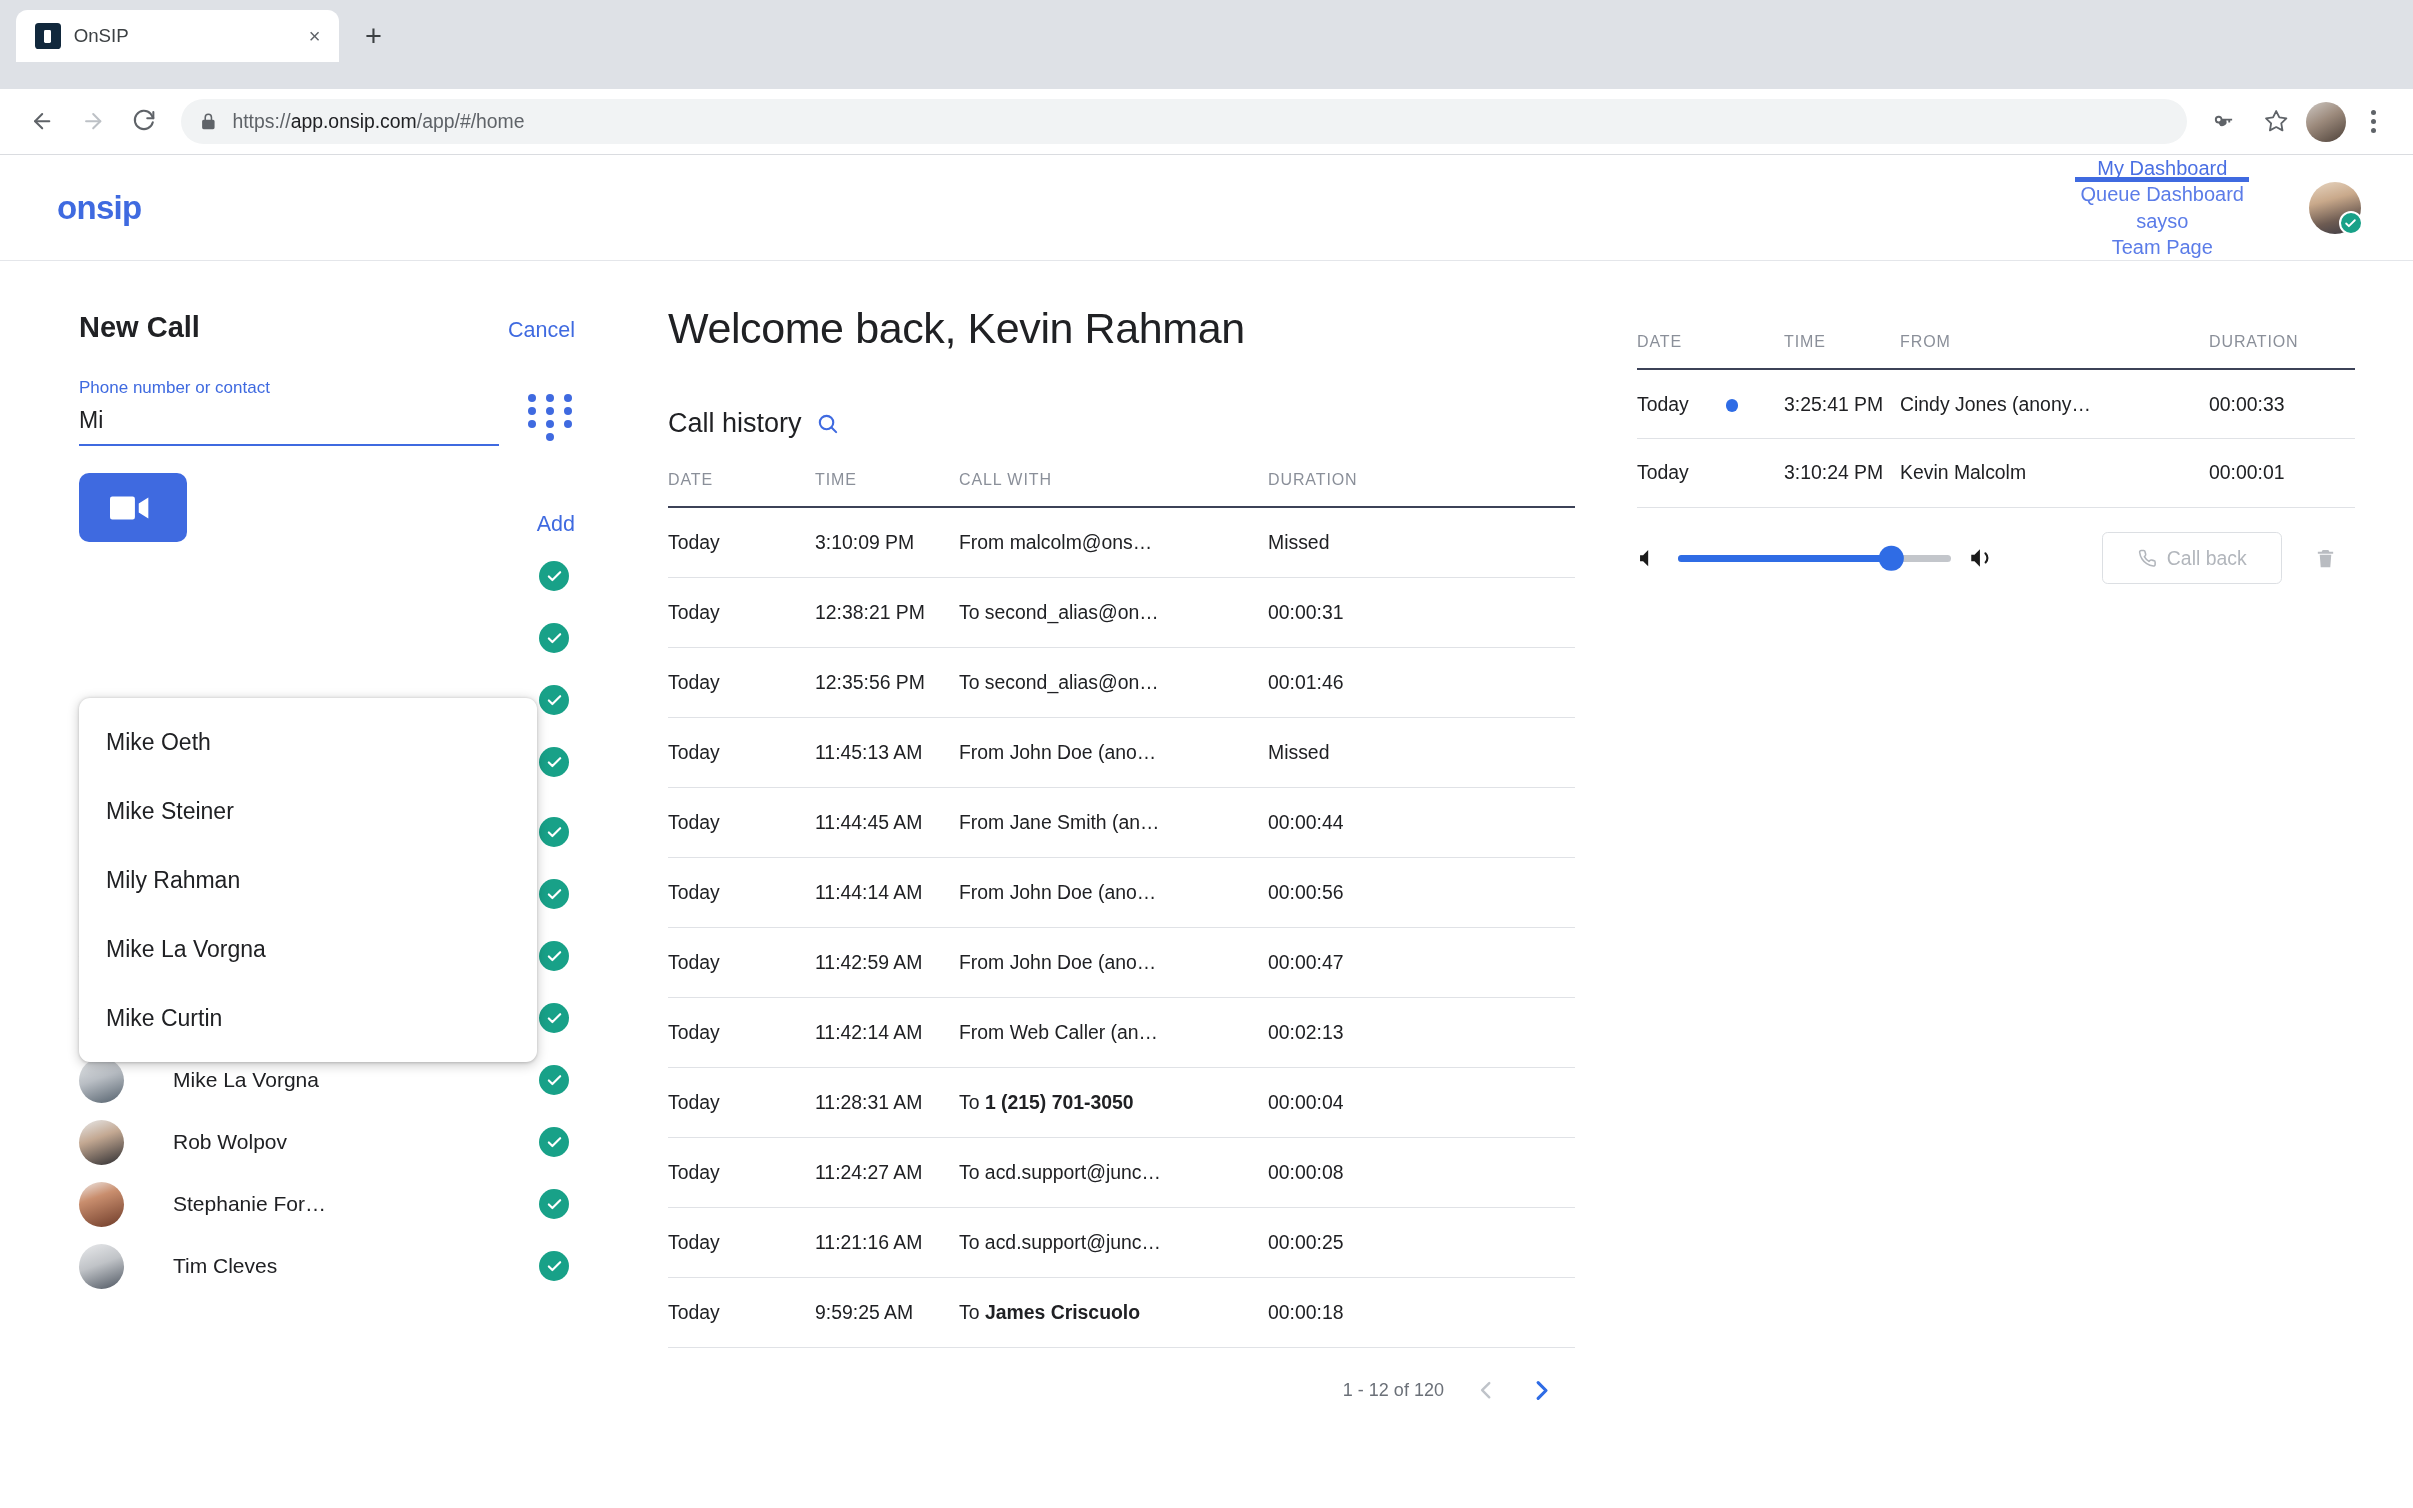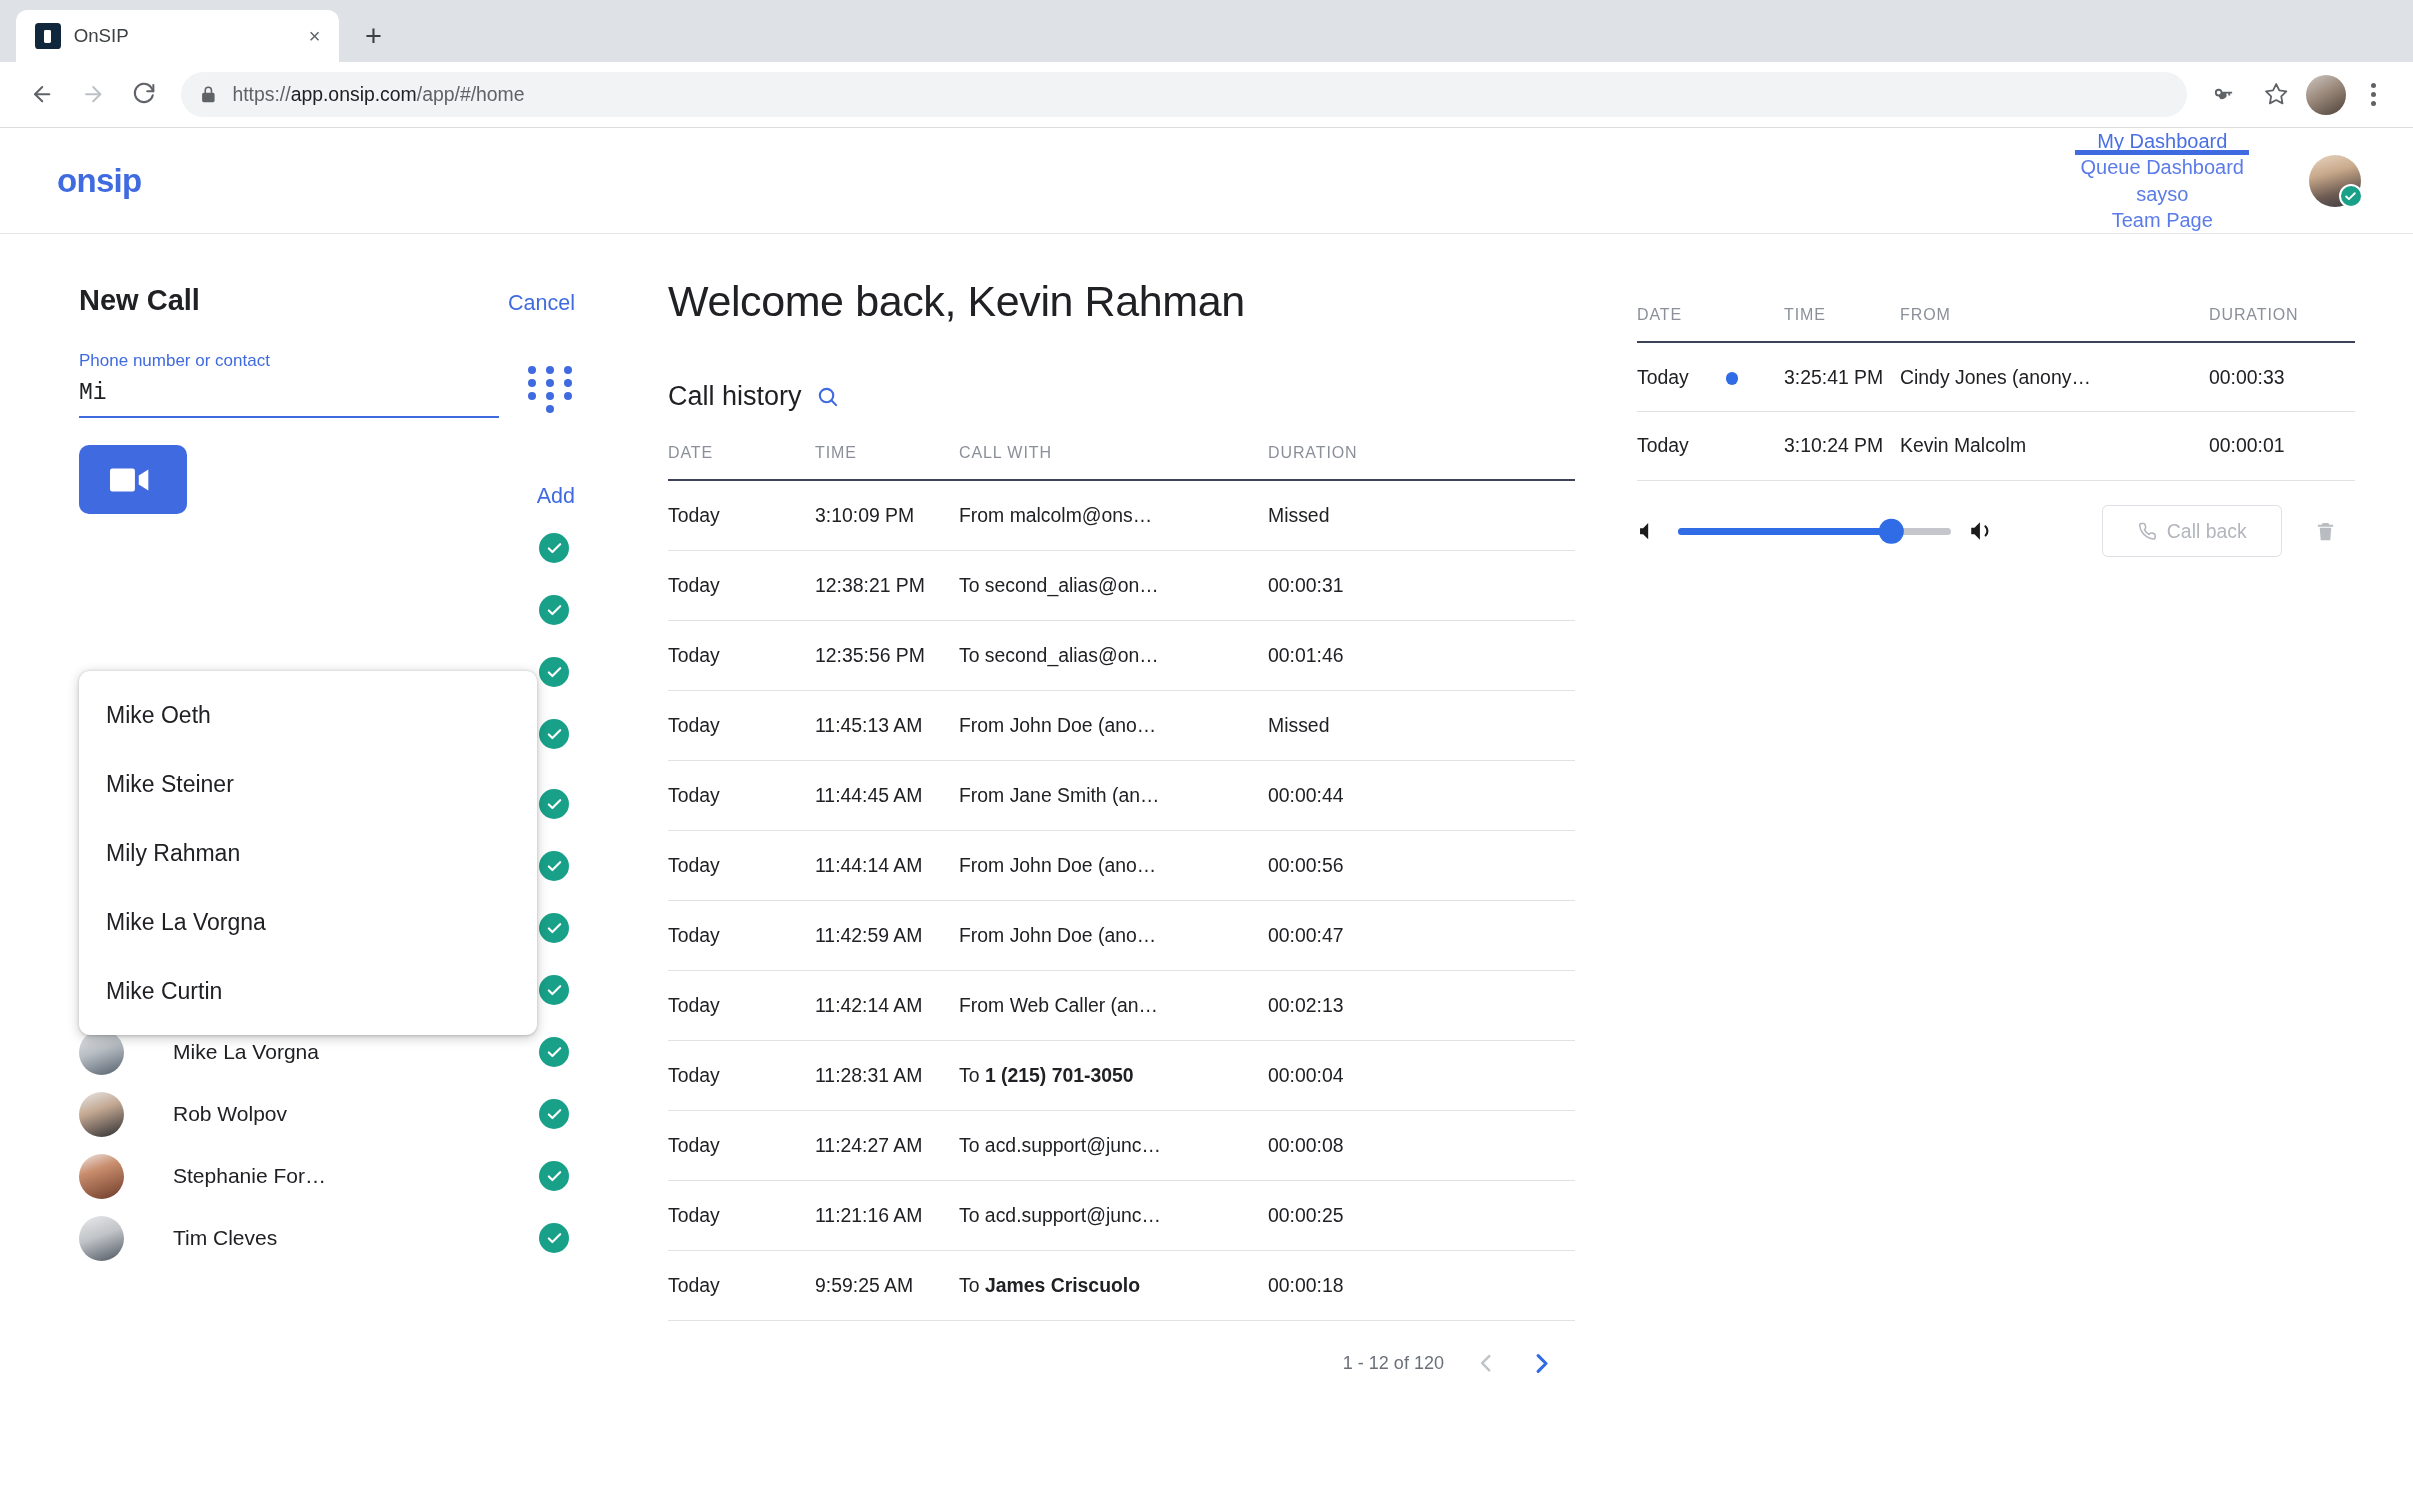--- a/index.html
+++ b/index.html
@@ -30,21 +30,21 @@
     overflow: hidden; text-overflow: ellipsis;
   }
   .tab-close { font-size: 20px; color: #5f6368; line-height: 1; cursor: pointer; }
   .newtab {
     width: 43px; height: 43px; margin-left: 13px; margin-bottom: 4.3px;
     display: flex; align-items: center; justify-content: center;
     font-size: 29px; color: #3c4043; font-weight: 300; cursor: pointer;
   }
   .toolbar {
     height: 65px; background: #ffffff; display: flex; align-items: center;
-    padding: 16px 20px; gap: 5.7px;
+    padding: 16px 20px; gap: 5.7px; margin-top: 27px;
   }
   .nav-btn {
     width: 45px; height: 45px; border-radius: 50%;
     display: flex; align-items: center; justify-content: center;
     color: #5f6368; flex: 0 0 auto; cursor: pointer;
   }
   .nav-btn.disabled { color: #bdc1c6; }
   .omnibox {
     flex: 1 1 auto; height: 45px; background: #f1f3f4; border-radius: 23px;
     display: flex; align-items: center; padding: 0 18.7px; gap: 14.4px;
@@ -108,21 +108,21 @@
   .panel-title { font-size: 29px; color: #202124; font-weight: 700; }
   .cancel-link { margin-left: auto; font-size: 21.5px; color: #3f6ae0; cursor: pointer; }
 
   .field-wrap { margin-top: 34px; position: relative; display: flex; align-items: flex-end; }
   .field { flex: 1 1 auto; position: relative; }
   .field-label { font-size: 17px; color: #3f6ae0; display: block; }
   .field-input {
     display: block; width: 100%; border: none; outline: none;
     border-bottom: 2.9px solid #3f6ae0; font-size: 23px; color: #202124;
     padding: 8.6px 0 10px 0; background: transparent;
-    font-family: Liberation Mono, monospace;
+    font-family: Liberation Sans, sans-serif;
   }
   .dialpad-btn {
     width: 50px; height: 52px; margin-left: 26px; margin-bottom: 2.9px;
     display: grid; grid-template-columns: repeat(3, 1fr); gap: 5px;
     align-content: center; justify-items: center; cursor: pointer; flex: 0 0 auto;
   }
   .dialpad-btn i { width: 8px; height: 8px; border-radius: 50%; background: #3f6ae0; }
   .dialpad-btn i.center-only { grid-column: 2; }
 
   .action-row { margin-top: 24.4px; display: flex; align-items: center; height: 75px; }

